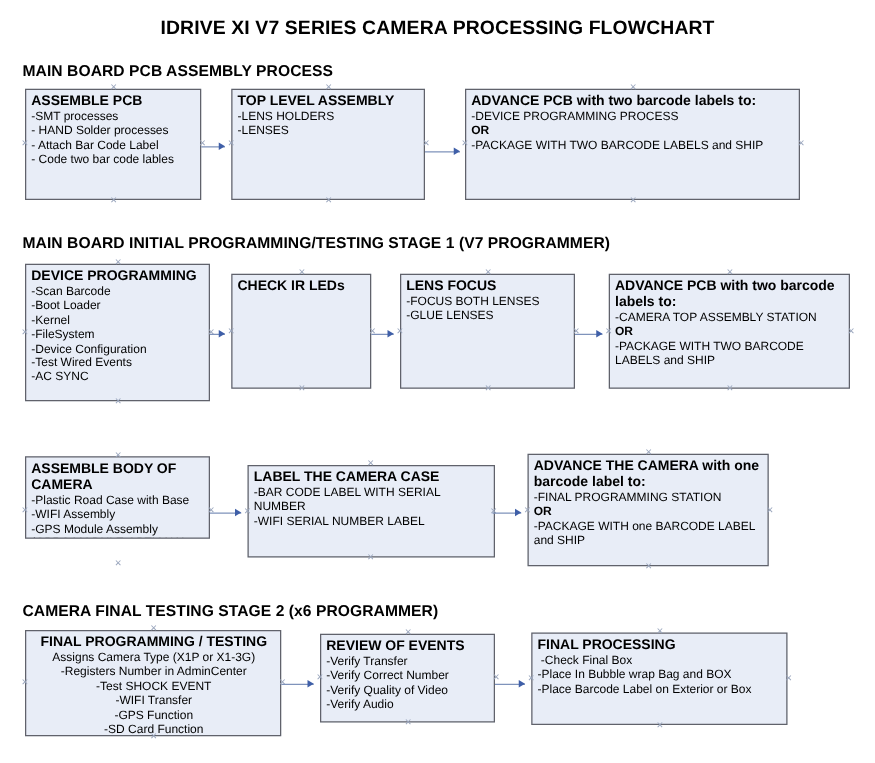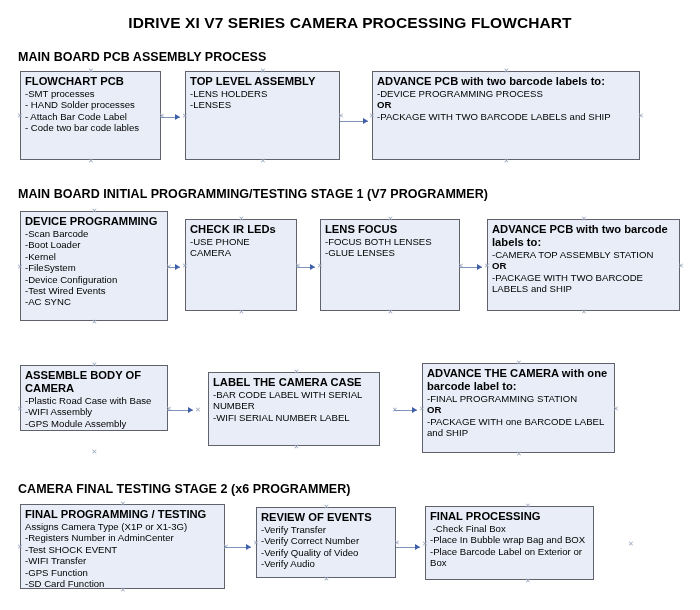--- a/index.html
+++ b/index.html
@@ -82,21 +82,21 @@
     user-select: none;
   }
 </style>
 </head>
 <body>
 
 <div id="canvas">
   <div class="page-title">IDRIVE XI V7 SERIES CAMERA PROCESSING FLOWCHART</div>
 <div class="section-heading" style="left: 18px; top: 50px;">MAIN BOARD PCB ASSEMBLY PROCESS</div>
     <div class="node" style="left: 20px; top: 71px; width: 141px; height: 89px;">
-      <div class="node-title">FLOWCHART PCB</div>
+      <div class="node-title">ASSEMBLE PCB</div>
       <div class="node-line">-SMT processes</div>
       <div class="node-line">- HAND Solder processes</div>
       <div class="node-line">- Attach Bar Code Label</div>
       <div class="node-line">- Code two bar code lables</div>
     </div>
     <div class="handle" style="left: 88px; top: 68px;">✕</div>
     <div class="handle" style="left: 88px; top: 158px;">✕</div>
     <div class="handle" style="left: 17px; top: 113px;">✕</div>
     <div class="handle" style="left: 159px; top: 113px;">✕</div>
     <div class="node" style="left: 185px; top: 71px; width: 155px; height: 89px;">
@@ -128,21 +128,20 @@
       <div class="node-line">-Device Configuration</div>
       <div class="node-line">-Test Wired Events</div>
       <div class="node-line">-AC SYNC</div>
     </div>
     <div class="handle" style="left: 91.5px; top: 208px;">✕</div>
     <div class="handle" style="left: 91.5px; top: 319px;">✕</div>
     <div class="handle" style="left: 17px; top: 263.5px;">✕</div>
     <div class="handle" style="left: 166px; top: 263.5px;">✕</div>
     <div class="node" style="left: 185px; top: 219px; width: 112px; height: 92px;">
       <div class="node-title">CHECK IR LEDs</div>
-      <div class="node-line">-USE PHONE CAMERA</div>
     </div>
     <div class="handle" style="left: 238.5px; top: 216px;">✕</div>
     <div class="handle" style="left: 238.5px; top: 309px;">✕</div>
     <div class="handle" style="left: 182px; top: 262.5px;">✕</div>
     <div class="handle" style="left: 295px; top: 262.5px;">✕</div>
     <div class="node" style="left: 320px; top: 219px; width: 140px; height: 92px;">
       <div class="node-title">LENS FOCUS</div>
       <div class="node-line">-FOCUS BOTH LENSES</div>
       <div class="node-line">-GLUE LENSES</div>
     </div>
@@ -165,41 +164,41 @@
       <div class="node-line">-Plastic Road Case with Base</div>
       <div class="node-line">-WIFI Assembly</div>
       <div class="node-line">-GPS Module Assembly</div>
       <div class="node-line">(GPRS MODULE OPTIONAL</div>
       <div class="node-line">Depending on camera version)</div>
     </div>
     <div class="handle" style="left: 91.5px; top: 362px;">✕</div>
     <div class="handle" style="left: 91.5px; top: 449px;">✕</div>
     <div class="handle" style="left: 17px; top: 405.5px;">✕</div>
     <div class="handle" style="left: 166px; top: 405.5px;">✕</div>
-    <div class="node" style="left: 208px; top: 372px; width: 172px; height: 74px;">
+    <div class="node" style="left: 198px; top: 372px; width: 198px; height: 74px;">
       <div class="node-title">LABEL THE CAMERA CASE</div>
       <div class="node-line">-BAR CODE LABEL WITH SERIAL NUMBER</div>
       <div class="node-line">-WIFI SERIAL NUMBER LABEL</div>
     </div>
     <div class="handle" style="left: 293.5px; top: 369px;">✕</div>
     <div class="handle" style="left: 293.5px; top: 444px;">✕</div>
     <div class="handle" style="left: 195px; top: 406.5px;">✕</div>
     <div class="handle" style="left: 392px; top: 406.5px;">✕</div>
     <div class="node" style="left: 422px; top: 363px; width: 193px; height: 90px;">
       <div class="node-title">ADVANCE THE CAMERA with one barcode label to:</div>
       <div class="node-line">-FINAL PROGRAMMING STATION</div>
       <div class="node-line bold">OR</div>
       <div class="node-line">-PACKAGE WITH one BARCODE LABEL and SHIP</div>
     </div>
     <div class="handle" style="left: 516px; top: 360px;">✕</div>
     <div class="handle" style="left: 516px; top: 451px;">✕</div>
     <div class="handle" style="left: 419px; top: 405.5px;">✕</div>
     <div class="handle" style="left: 613px; top: 405.5px;">✕</div>
     <div class="section-heading" style="left: 18px; top: 482px;">CAMERA FINAL TESTING STAGE 2 (x6 PROGRAMMER)</div>
-    <div class="node" style="left: 20px; top: 504px; width: 205px; height: 85px;">
+    <div class="node" style="left: 20px; top: 504px; width: 205px; height: 85px; text-align: center;">
       <div class="node-title">FINAL PROGRAMMING / TESTING</div>
       <div class="node-line">Assigns Camera Type (X1P or X1-3G)</div>
       <div class="node-line">-Registers Number in AdminCenter</div>
       <div class="node-line">-Test SHOCK EVENT</div>
       <div class="node-line">-WIFI Transfer</div>
       <div class="node-line">-GPS Function</div>
       <div class="node-line">-SD Card Function</div>
     </div>
     <div class="handle" style="left: 120px; top: 501px;">✕</div>
     <div class="handle" style="left: 120px; top: 587px;">✕</div>
@@ -209,21 +208,21 @@
       <div class="node-title">REVIEW OF EVENTS</div>
       <div class="node-line">-Verify Transfer</div>
       <div class="node-line">-Verify Correct Number</div>
       <div class="node-line">-Verify Quality of Video</div>
       <div class="node-line">-Verify Audio</div>
     </div>
     <div class="handle" style="left: 323.5px; top: 504px;">✕</div>
     <div class="handle" style="left: 323.5px; top: 576px;">✕</div>
     <div class="handle" style="left: 253px; top: 540px;">✕</div>
     <div class="handle" style="left: 394px; top: 540px;">✕</div>
-    <div class="node" style="left: 425px; top: 506px; width: 169px; height: 74px;">
+    <div class="node" style="left: 425px; top: 506px; width: 205px; height: 74px;">
       <div class="node-title">FINAL PROCESSING</div>
       <div class="node-line"> -Check Final Box</div>
       <div class="node-line">-Place In Bubble wrap Bag and BOX</div>
       <div class="node-line">-Place Barcode Label on Exterior or Box</div>
     </div>
     <div class="handle" style="left: 525px; top: 503px;">✕</div>
     <div class="handle" style="left: 525px; top: 578px;">✕</div>
     <div class="handle" style="left: 422px; top: 540.5px;">✕</div>
     <div class="handle" style="left: 628px; top: 540.5px;">✕</div>
     <div class="connector" style="left: 161px; top: 117px; width: 19px;"></div>

